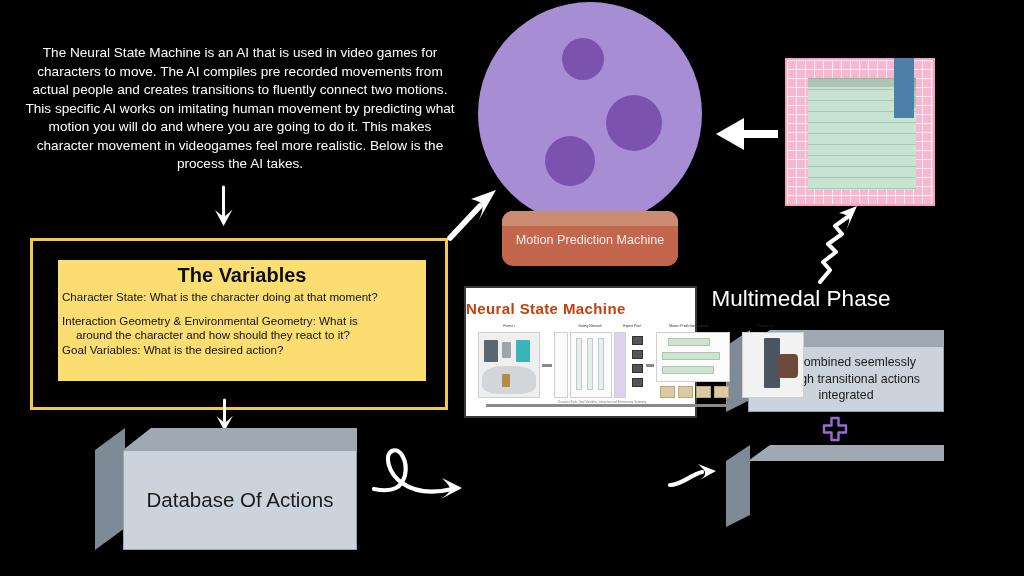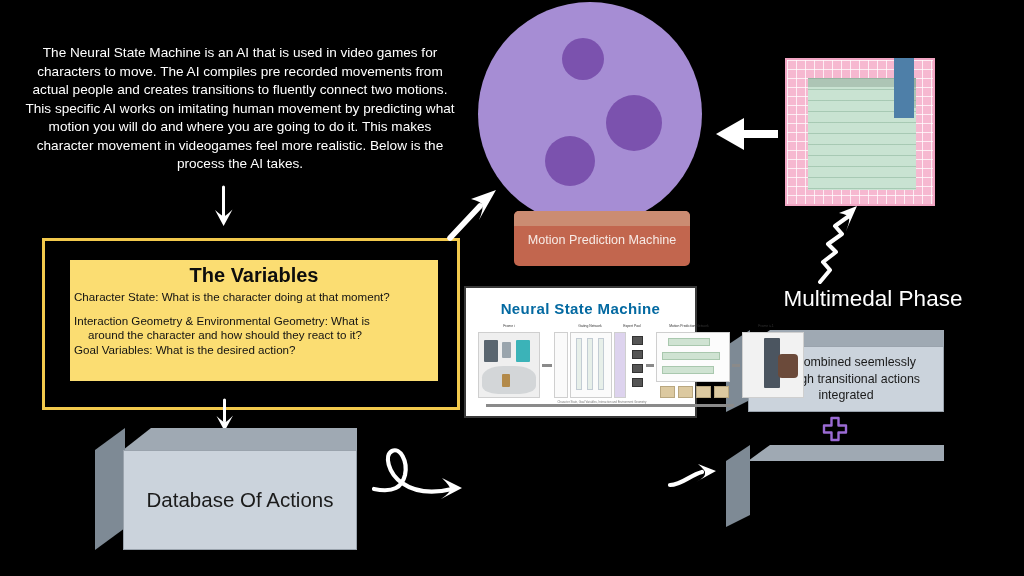--- a/index.html
+++ b/index.html
@@ -5,21 +5,21 @@
   html,body{margin:0;padding:0;background:#000;}
   body{width:1024px;height:576px;overflow:hidden;font-family:"Liberation Sans",sans-serif;}
   #stage{position:relative;width:1024px;height:576px;background:#000;}
 
   .abs{position:absolute;}
 
   
   #intro{left:24px;top:44px;width:432px;color:#ffffff;font-size:13.6px;line-height:18.5px;text-align:center;}
 
   
-  #variables-box{left:30px;top:238px;width:418px;height:172px;background:#000;border:3px solid #F2C94C;box-sizing:border-box;margin-left:12px;}
+  #variables-box{left:30px;top:238px;width:418px;height:172px;background:#000;border:3px solid #F2C94C;box-sizing:border-box;}
   #variables-inner{position:absolute;left:25px;top:19px;width:368px;height:121px;background:#FBDD72;padding:2px 4px 4px 4px;box-sizing:border-box;}
   #variables-title{font-size:20px;font-weight:bold;color:#0d0d0d;text-align:center;line-height:26px;margin:0 0 2px 0;}
   .var-line{font-size:11.6px;color:#121212;line-height:14.5px;margin-bottom:9px;}
   .var-line.last{margin-bottom:0;text-indent:0;}
   .var-line.last span.ind{display:block;padding-left:14px;}
 
   
   .box3d{position:absolute;}
   .box3d .top{position:absolute;background:#9FA9B3;}
   .box3d .side{position:absolute;background:#7E8A95;}
@@ -40,53 +40,53 @@
   #ga-box{left:726px;top:445px;width:218px;height:82px;}
   #ga-box .top{left:22px;top:0;width:196px;height:16px;clip-path:polygon(0 100%,22px 0,100% 0,100% 100%);}
   #ga-box .side{left:0;top:0;width:24px;height:82px;clip-path:polygon(0 16px,24px 0,24px 70px,0 100%);}
   #ga-box .face{left:22px;top:16px;width:196px;height:66px;font-size:12.4px;line-height:16.5px;padding:0 8px;}
 
   
   #gating-box{left:465px;top:450px;width:188px;height:56px;background:#CBD3DC;border:1px solid #9aa3ad;box-sizing:border-box;
       display:flex;align-items:center;justify-content:center;text-align:center;color:#1b1b1b;font-size:12.2px;line-height:16px;padding:0 6px;}
 
   
-  #mm-heading{left:764px;top:285px;width:218px;text-align:center;color:#fff;font-size:22.5px;line-height:28px;}
+  #mm-heading{left:692px;top:285px;width:218px;text-align:center;color:#fff;font-size:22.5px;line-height:28px;}
 
   
   #plus-icon{left:822px;top:416px;width:26px;height:26px;}
 
   
   #ball{left:478px;top:2px;width:224px;height:224px;border-radius:50%;background:#A68DD4;}
   .bub{position:absolute;border-radius:50%;background:#7B52AE;}
   #bub1{left:562px;top:38px;width:42px;height:42px;}
   #bub2{left:606px;top:95px;width:56px;height:56px;}
   #bub3{left:545px;top:136px;width:50px;height:50px;}
   #ball-text{left:500px;top:70px;width:180px;text-align:center;color:#F2EDF8;font-size:13.4px;line-height:19px;}
-  #base{left:502px;top:211px;width:176px;height:55px;background:#C2664E;border-radius:5px;overflow:hidden;margin-left:12px;}
+  #base{left:502px;top:211px;width:176px;height:55px;background:#C2664E;border-radius:11px;overflow:hidden;}
   #base-top{position:absolute;left:0;top:0;width:176px;height:15px;background:#CB8C72;}
   #base-text{position:absolute;left:0;top:22px;width:176px;text-align:center;color:#F7EAE5;font-size:12.6px;}
 
   
   #pool{left:785px;top:58px;width:150px;height:148px;background:#F6B8D0;box-sizing:border-box;border:2px solid #F2A6C4;}
   #pool-tiles{position:absolute;left:0;top:0;right:0;bottom:0;
       background-image:linear-gradient(to right,rgba(255,255,255,.75) 1px,transparent 1px),
                        linear-gradient(to bottom,rgba(255,255,255,.75) 1px,transparent 1px);
       background-size:9px 9px;}
   #pool-water{position:absolute;left:21px;top:18px;width:108px;height:112px;background:#C9E3D2;overflow:hidden;}
   #pool-water-waves{position:absolute;left:0;top:0;right:0;bottom:0;
       background-image:repeating-linear-gradient(to bottom,rgba(140,180,155,.55) 0 1px,transparent 1px 11px);}
   #pool-shadow{position:absolute;left:0;top:0;width:108px;height:9px;background:rgba(120,140,128,.35);}
   #pool-shadow2{position:absolute;left:88px;top:0;width:20px;height:30px;background:rgba(120,140,128,.35);}
   #diving-board{position:absolute;left:894px;top:58px;width:20px;height:60px;background:#4E7FA8;}
   #pool-text{position:absolute;left:795px;top:100px;width:130px;text-align:center;color:#1b1b1b;font-size:12px;line-height:16.5px;}
 
   
   #nsm{left:464px;top:286px;width:233px;height:132px;background:#ffffff;border:2px solid #3a3a3a;box-sizing:border-box;}
-  #nsm-title{position:absolute;left:0;top:12px;width:229px;text-align:center;color:#0369a1;font-size:15px;font-weight:600;letter-spacing:.4px;}
+  #nsm-title{position:absolute;left:0;top:12px;width:229px;text-align:left;color:#c2410c;font-size:15px;font-weight:600;letter-spacing:.4px;}
   #nsm-fig{position:absolute;left:6px;top:42px;width:217px;height:82px;}
   .nsm-panel{position:absolute;background:#f6f6f6;border:1px solid #cfcfcf;box-sizing:border-box;}
   .nsm-lbl{position:absolute;font-size:3.4px;color:#333;text-align:center;white-space:nowrap;}
   .nsm-bar{position:absolute;background:#cfe3d2;border:1px solid #a9c8ae;box-sizing:border-box;}
   .nsm-col{position:absolute;background:#e4e9ee;border:1px solid #c3ccd4;box-sizing:border-box;}
   .nsm-sq{position:absolute;background:#555;border:1px solid #333;box-sizing:border-box;}
   .nsm-arrow{position:absolute;background:#8a8a8a;height:3px;}
   .nsm-char{position:absolute;background:#6d7a86;border-radius:1px;}
 
   

